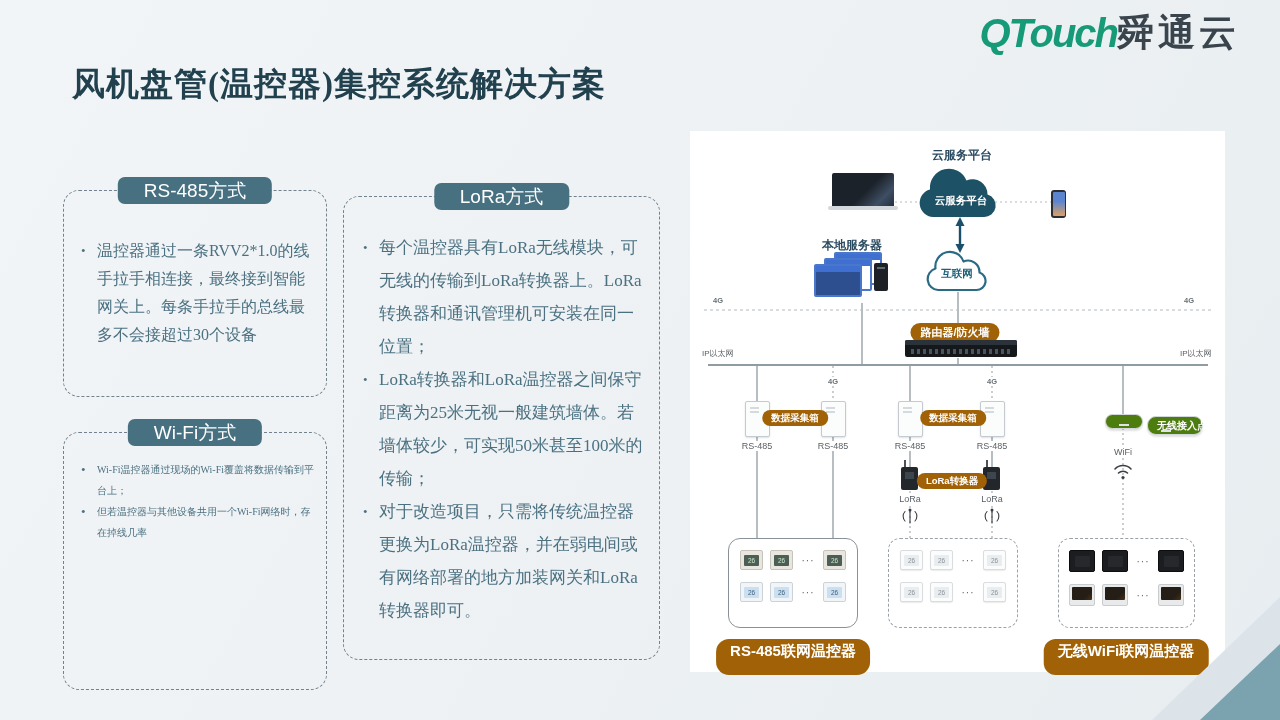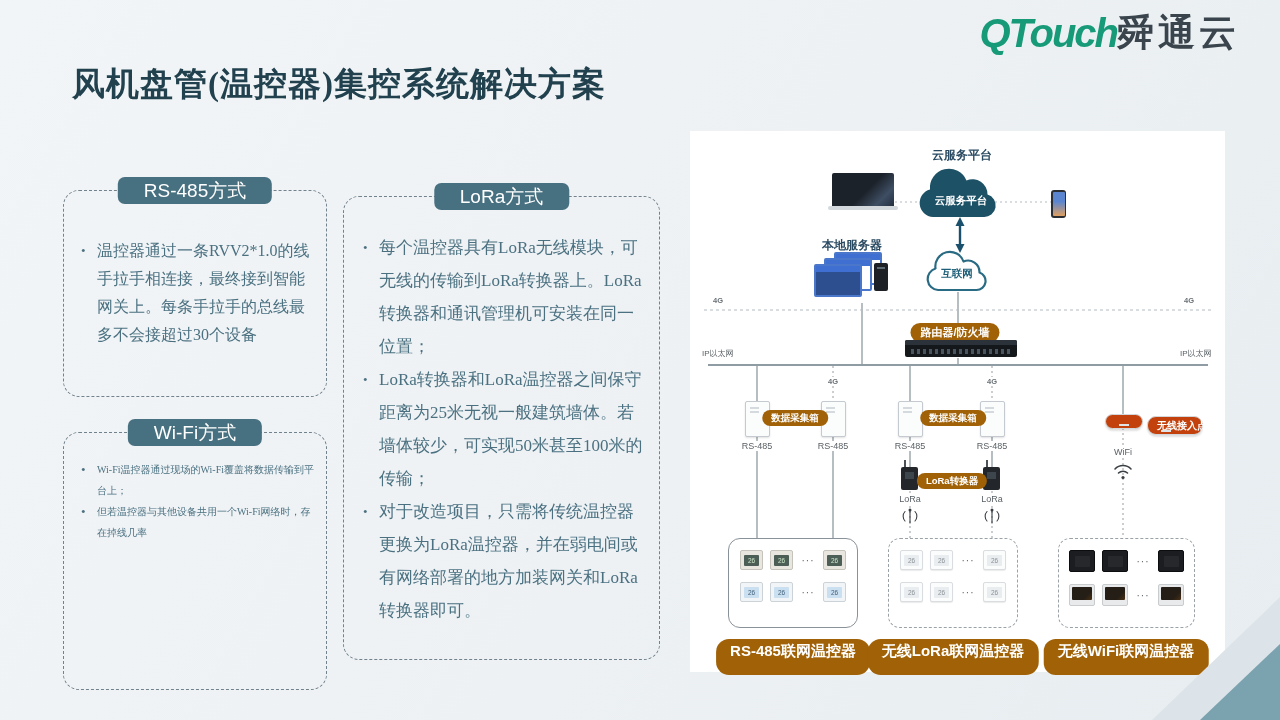--- a/index.html
+++ b/index.html
@@ -63,21 +63,21 @@
   .switch{position:absolute;left:215px;top:209px;width:112px;height:17px;background:#15181b;border-radius:2px;}
   .switch::before{content:"";position:absolute;left:0;top:0;width:100%;height:5px;background:#2b3239;border-radius:2px 2px 0 0;}
   .switch::after{content:"";position:absolute;left:6px;bottom:3px;right:6px;height:5px;
     background:repeating-linear-gradient(90deg,#4a545e 0 3px,transparent 3px 6px);}
   .collector{position:absolute;width:23px;height:34px;background:#fbfcfc;border:1px solid #c4cacf;border-radius:2px;
     box-shadow:0 1px 2px rgba(0,0,0,.12);}
   .collector::after{content:"";position:absolute;left:4px;top:5px;width:9px;height:1.5px;background:#d5dade;box-shadow:0 4px 0 #d5dade;}
   .lora-dev{position:absolute;width:17px;height:23px;background:#23272b;border-radius:2px;}
   .lora-dev::before{content:"";position:absolute;left:3px;top:-7px;width:1.5px;height:7px;background:#4b5258;}
   .lora-dev::after{content:"";position:absolute;left:4px;top:5px;width:9px;height:7px;background:#3d464d;}
-  .ap{position:absolute;left:415px;top:283px;width:36px;height:13px;background:#c2410c;border:1px solid #d2d8db;
+  .ap{position:absolute;left:415px;top:283px;width:36px;height:13px;background:#4d7c0f;border:1px solid #d2d8db;
     border-radius:8px;box-shadow:0 2px 2px rgba(0,0,0,.12);}
   .ap::after{content:"";position:absolute;left:13px;bottom:2px;width:10px;height:2px;background:#dfe3e6;}
   
   .grp{position:absolute;top:407px;height:90px;border-radius:12px;box-sizing:border-box;}
   .g1{left:38px;width:130px;border:1.5px solid #8a9299;background:#fff;}
   .g2{left:198px;width:130px;border:1.5px dashed #9aa2a8;}
   .g3{left:368px;width:137px;border:1.5px dashed #9aa2a8;}
   .trow{display:flex;align-items:center;justify-content:center;gap:7px;margin-top:11px;}
   .trow + .trow{margin-top:12px;}
   .thermo{width:23px;height:20px;border-radius:2px;display:flex;align-items:center;justify-content:center;box-sizing:border-box;}
@@ -324,19 +324,18 @@
             <span class="scr"></span>
           </div>
         <span class="ell">···</span>
         <div class="thermo t-black2">
             <span class="scr"></span>
           </div>
       </div>
     </div>
 
     <div class="badge grp-badge" style="left:103px;top:508px;">RS-485联网温控器</div>
-    <div class="badge grp-badge" style="left:263px;top:508px;">无线LoRa联网温控器</div>
     <div class="badge grp-badge" style="left:436px;top:508px;border-radius:12px;">无线WiFi联网温控器</div>
   </div>
 
   <div class="deco-light"></div>
   <div class="deco-teal"></div>
 </div>
 
 </body></html>

